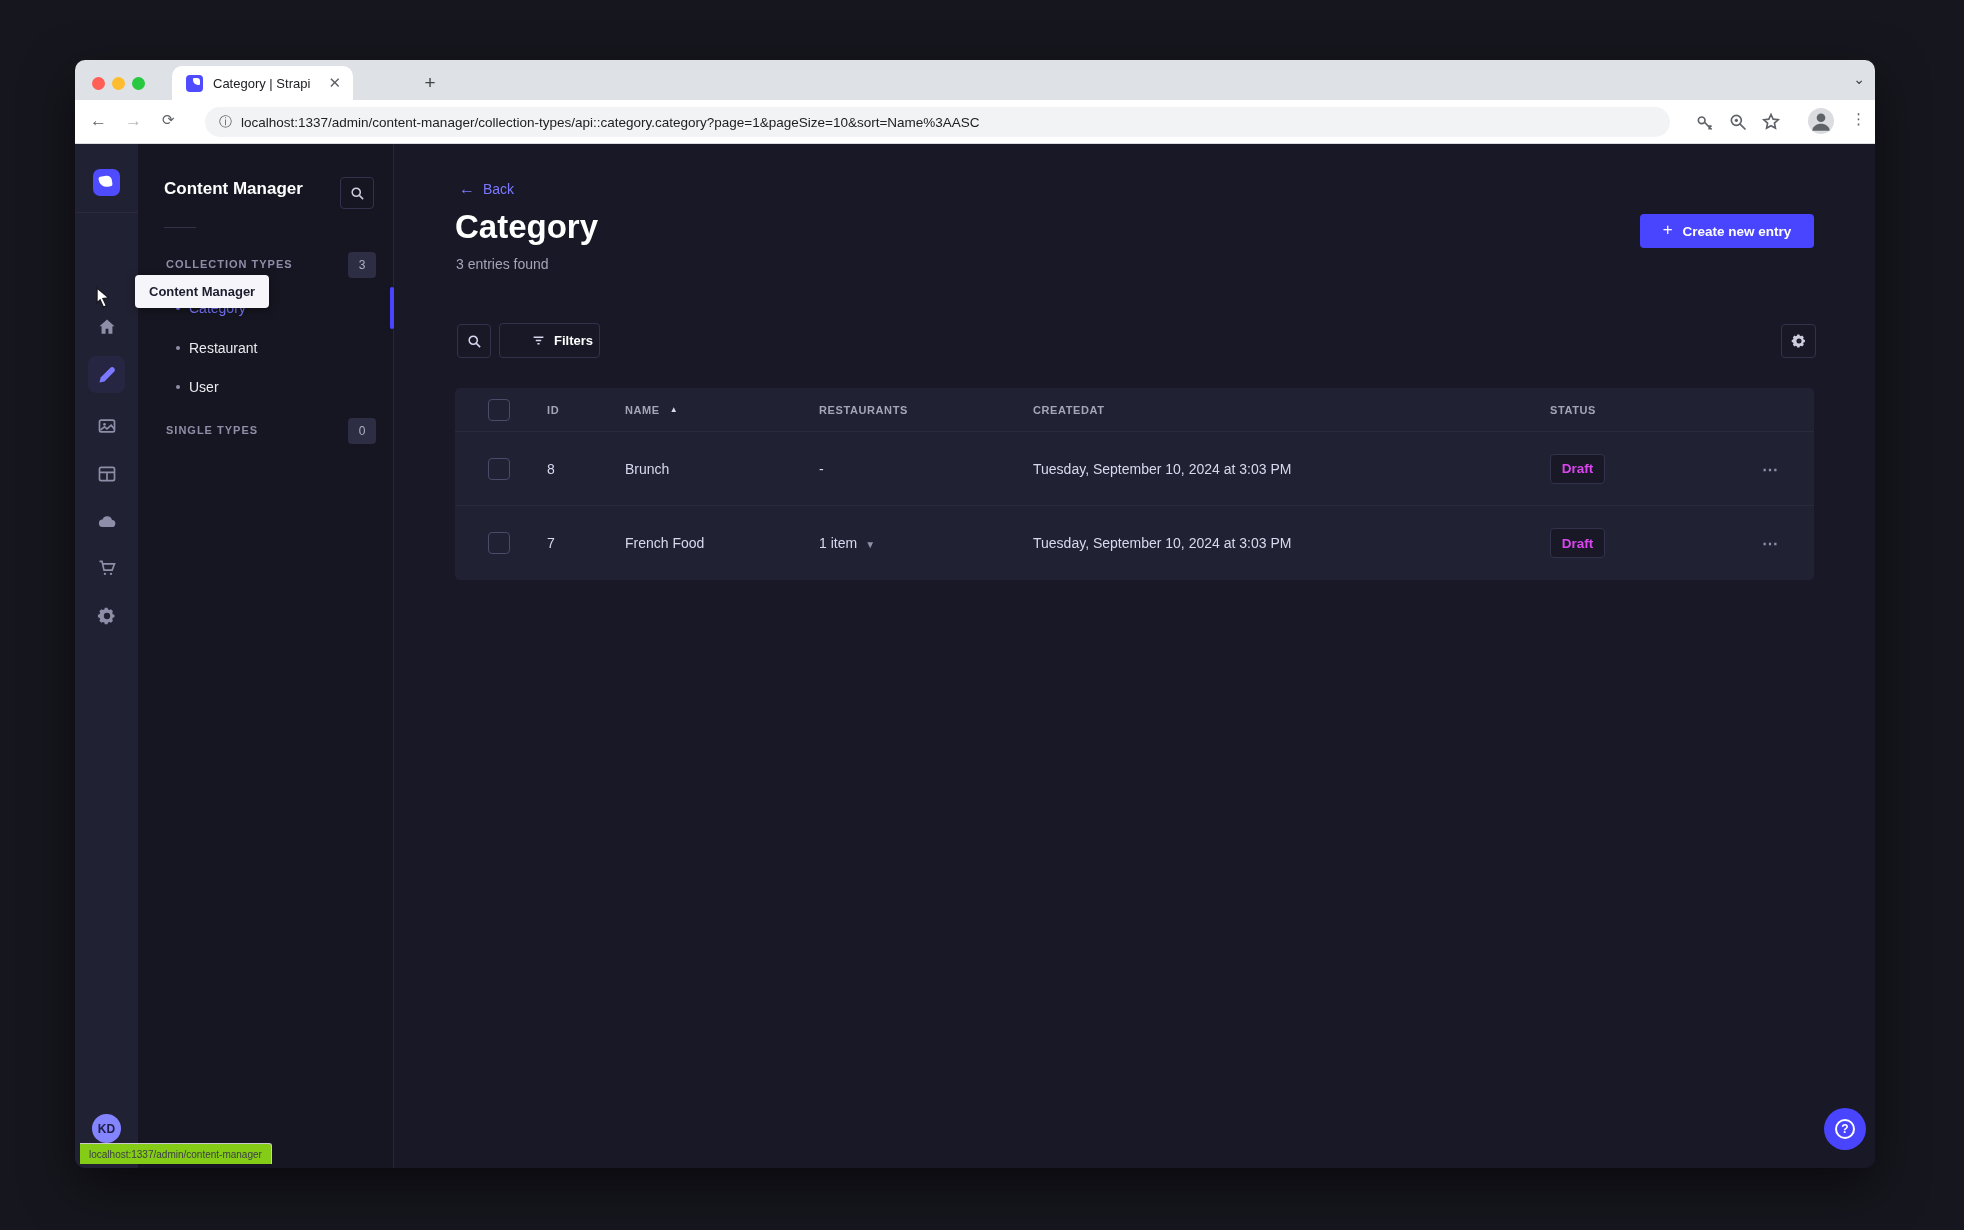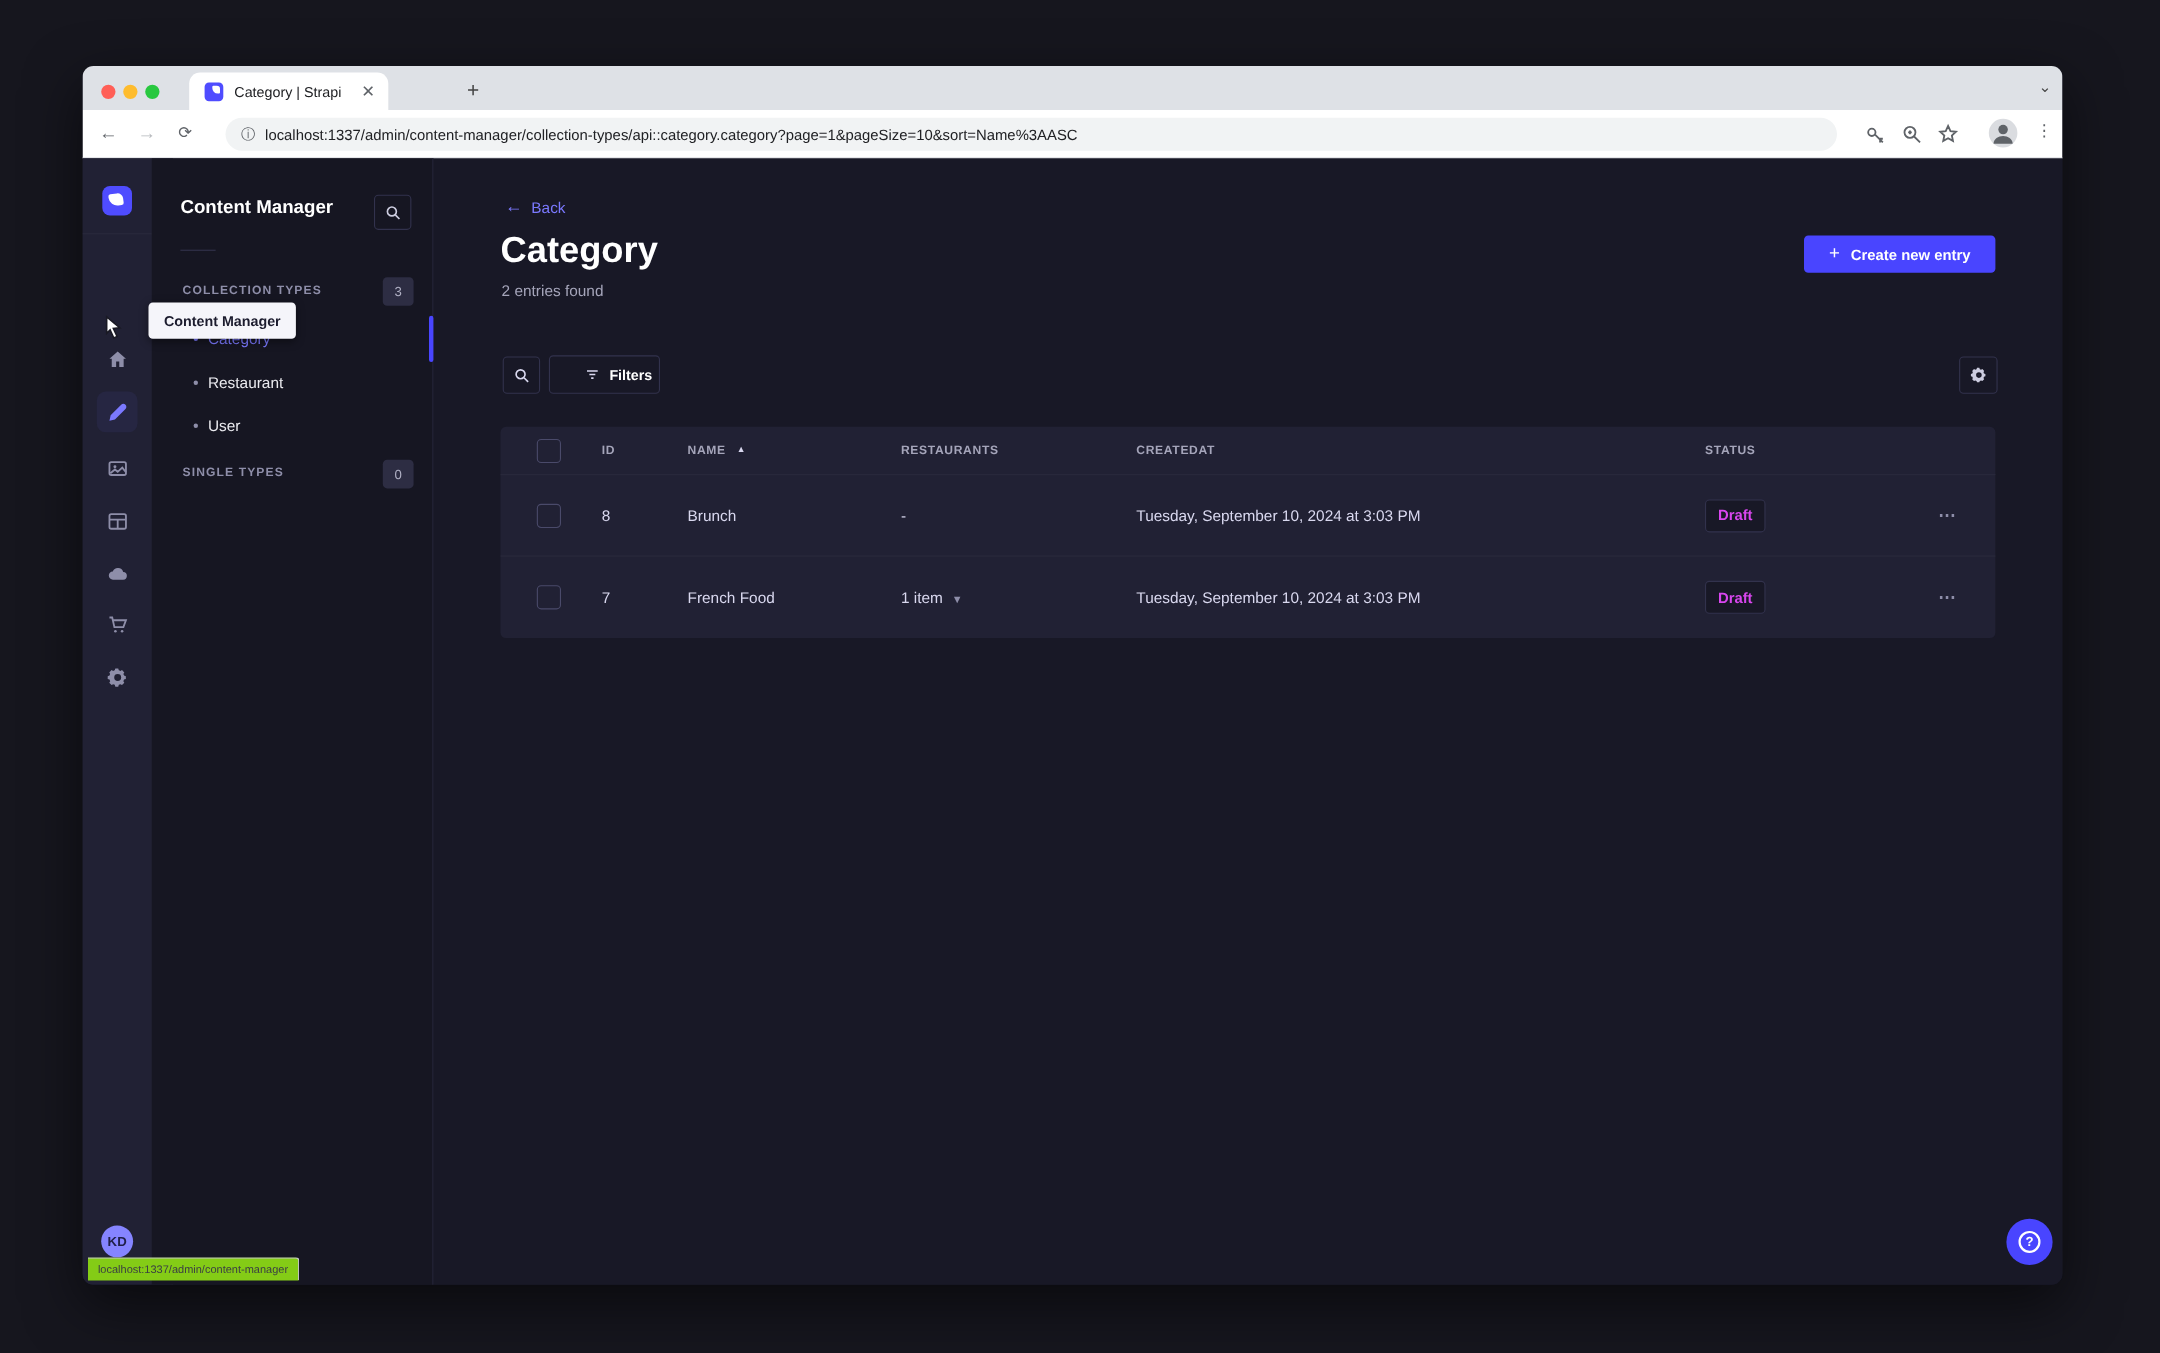--- a/index.html
+++ b/index.html
@@ -269,21 +269,21 @@
     <div class="nav-tooltip">Content Manager</div>
     <svg class="cursor" width="22" height="24" viewBox="0 0 22 24">
       <path d="M5 2l12 10-6 .6 3.4 7.2-3 1.4-3.3-7.3L5 17z" fill="#ffffff" stroke="#1a1a24" stroke-width="1.4"></path>
     </svg>
 
     <div class="back-link">
       <span class="arr">←</span>
       <span>Back</span>
     </div>
     <div class="page-title">Category</div>
-    <div class="page-subtitle">2 entries found</div>
+    <div class="page-subtitle">3 entries found</div>
     <button class="create-btn">
       <span class="plus">+</span>
       <span>Create new entry</span>
     </button>
 
     <div class="icon-btn search-btn">
       <svg viewBox="0 0 24 24" fill="none" stroke="currentColor" stroke-width="2.4">
           <circle cx="10" cy="10" r="6.5"></circle>
           <path d="M15 15l6 6"></path>
         </svg>

